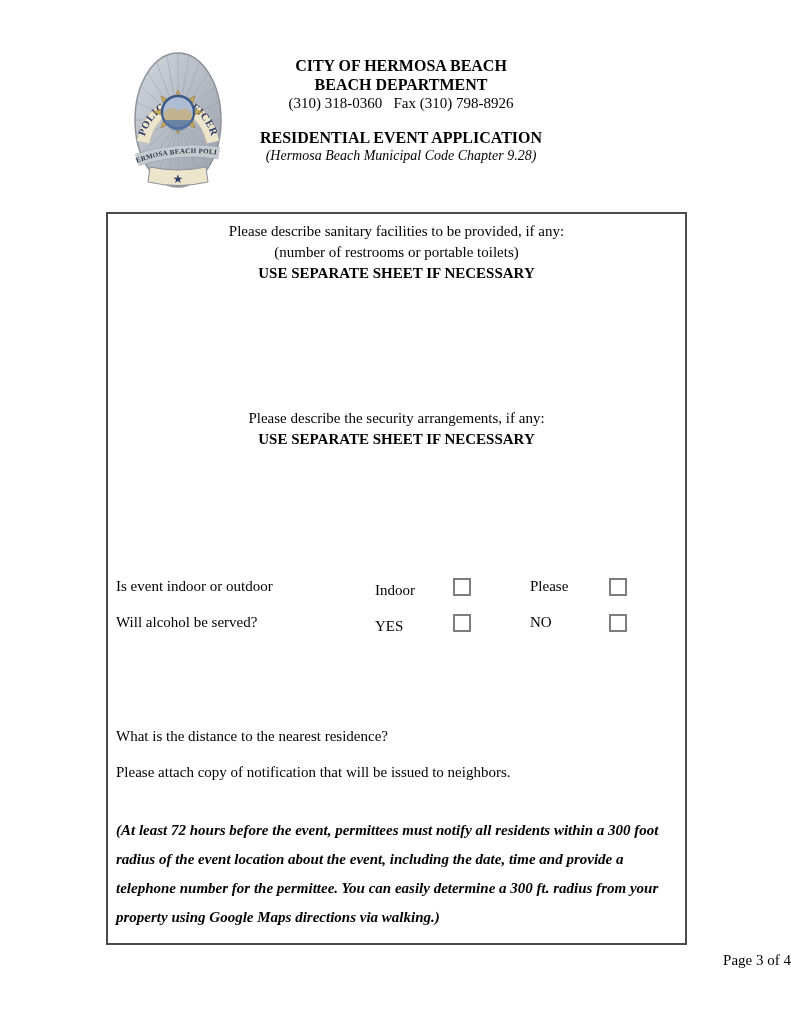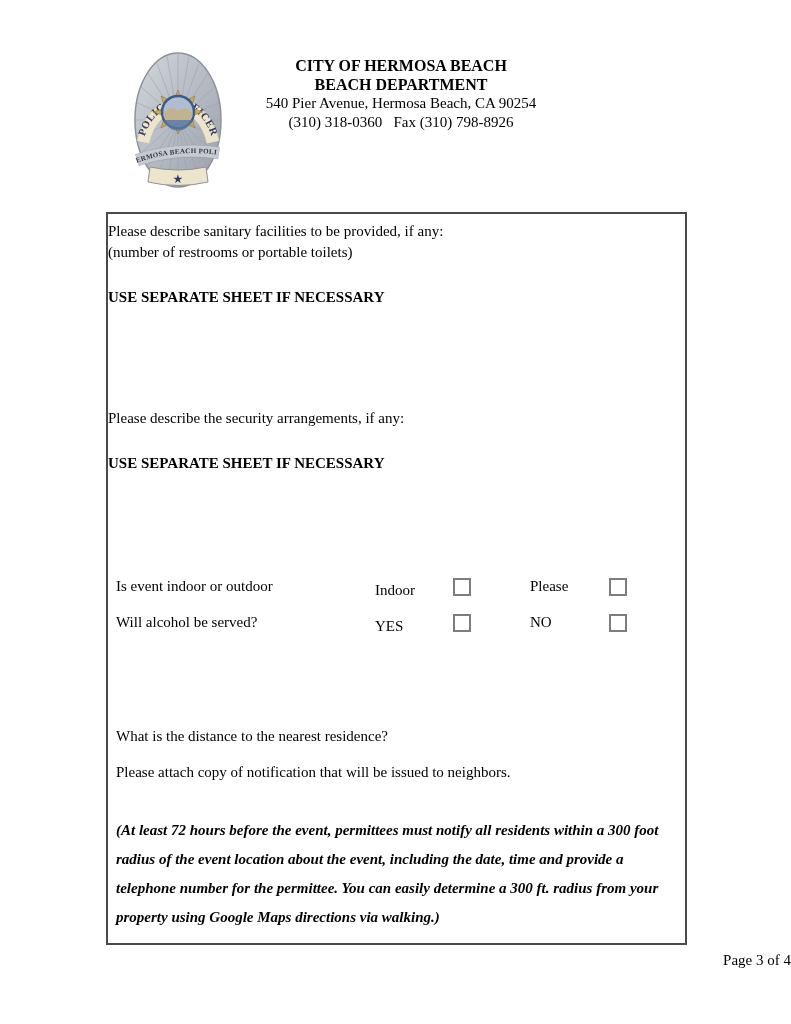--- a/index.html
+++ b/index.html
@@ -42,26 +42,27 @@
     top: 212px;
     width: 577px;
     height: 729px;
     border: 2px solid #4a4a4a;
     background: #ffffff;
   }
   .centered-block {
     position: absolute;
     left: 0;
     width: 577px;
+    text-align: center;
     font-size: 15px;
     line-height: 21px;
   }
   .sanitary-block { top: 7px; }
   .security-block { top: 194px; }
-  .emph-line { font-weight: bold; margin-top: 24px; }
+  .emph-line { font-weight: bold; }
 
   .question-row {
     position: absolute;
     left: 0;
     width: 494px;
     height: 20px;
     font-size: 15px;
   }
   .row-indoor  { top: 364px; }
   .row-alcohol { top: 400px; }
@@ -179,22 +180,25 @@
     </g>
     <g>
       <path d="M 17,117 Q 45,123 73,117 L 75,132 Q 45,139 15,132 Z" fill="#ece4cb" stroke="#8d929a" stroke-width="1"></path>
       <text x="45" y="133" text-anchor="middle" font-size="12" fill="#2e3a66">★</text>
     </g>
   </svg>
 
   <div class="header-text">
     <div class="org-line">CITY OF HERMOSA BEACH</div>
     <div class="org-line">BEACH DEPARTMENT</div>
-    <div class="addr-line">540 Pier Avenue, Hermosa Beach, CA 90254</div>
     <div class="addr-line pre-space">(310) 318-0360   Fax (310) 798-8926</div>
+    <div class="title-block">
+      <div class="form-title">RESIDENTIAL EVENT APPLICATION</div>
+      <div class="form-subtitle">(Hermosa Beach Municipal Code Chapter 9.28)</div>
+    </div>
   </div>
 
   <div class="main-box">
 
     <div class="centered-block sanitary-block">
       <div>Please describe sanitary facilities to be provided, if any:</div>
       <div>(number of restrooms or portable toilets)</div>
       <div class="emph-line">USE SEPARATE SHEET IF NECESSARY</div>
     </div>
 

